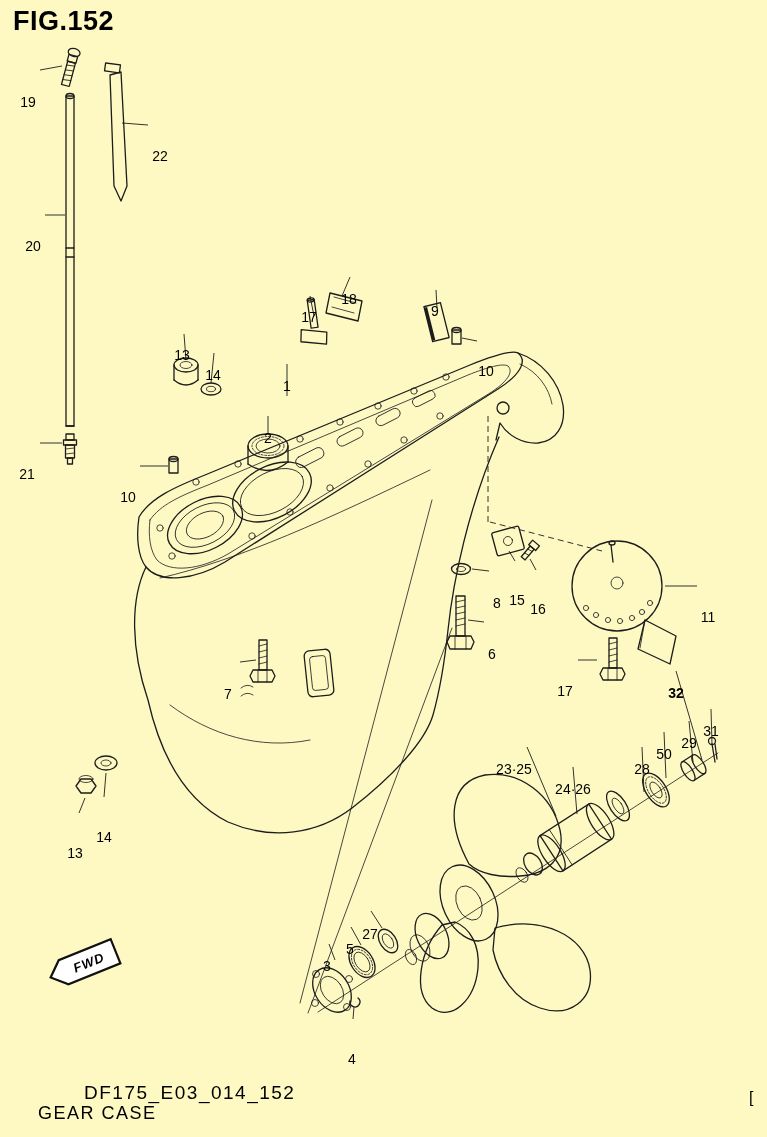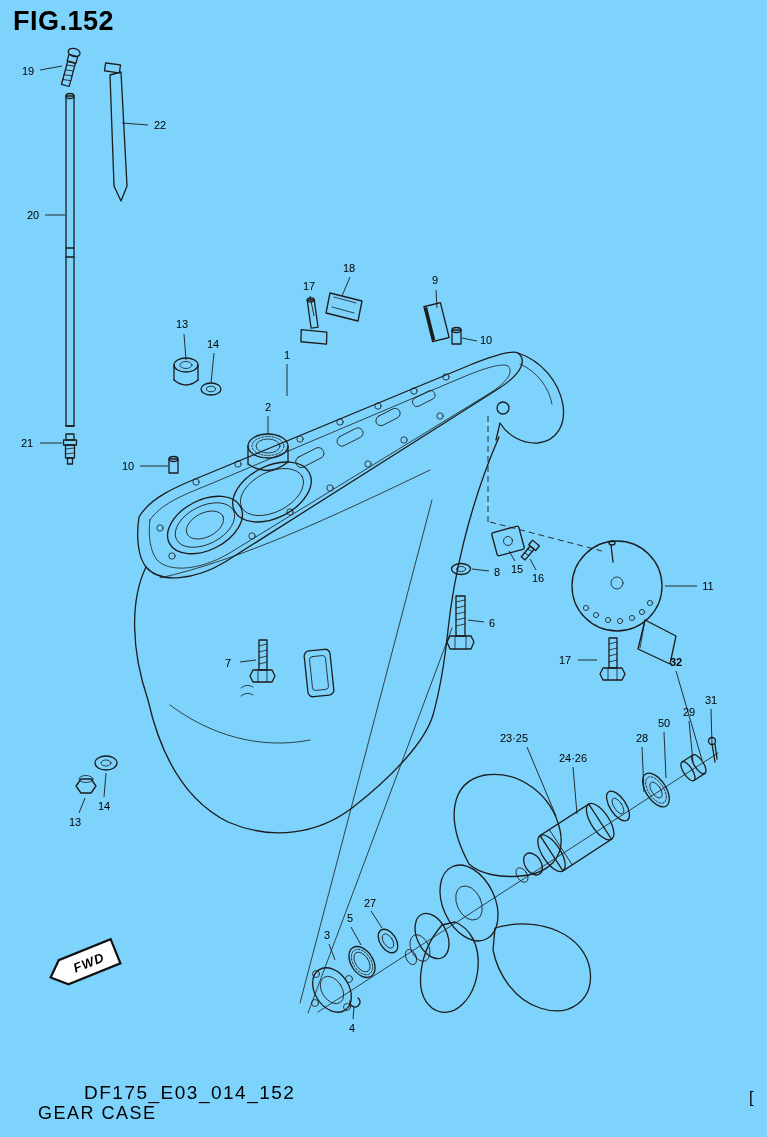--- a/index.html
+++ b/index.html
@@ -1,27 +1,27 @@
 <!DOCTYPE html>
 <html><head>
 <meta charset="utf-8">
 <style>
   html,body { margin:0; padding:0; background:#ffffff; }
   .page {
-    position:relative; width:767px; height:1137px; background:#7dd3fc;
+    position:relative; width:767px; height:1137px; background:#fef9c3;
     font-family:"Liberation Sans", sans-serif; overflow:hidden;
     border-right:1px solid #c9c9c9;
   }
   .fig-title {
     position:absolute; left:13px; top:6px;
     font-size:27px; font-weight:bold; letter-spacing:0.5px; color:#000;
   }
   .callout {
     position:absolute; transform:translate(-50%,-50%);
-    font-size:11px; color:#000; white-space:nowrap; line-height:1;
+    font-size:14px; color:#000; white-space:nowrap; line-height:1;margin-top:31px;
   }
   .footer-code { position:absolute; left:84px; top:1082px; font-size:19px; letter-spacing:1.5px; color:#000; }
   .footer-name { position:absolute; left:38px; top:1103px; font-size:18px; letter-spacing:1.5px; color:#000; }
   .bracket    { position:absolute; left:749px; top:1089px; font-size:16px; color:#000; }
   svg.diagram { position:absolute; left:0; top:0; }
   .ln   { fill:none; stroke:#1c1c1c; stroke-width:1.3; stroke-linecap:round; stroke-linejoin:round; }
   .thin { fill:none; stroke:#1c1c1c; stroke-width:0.8; stroke-linecap:round; }
   .ld   { fill:none; stroke:#1c1c1c; stroke-width:0.9; }
   .dash { fill:none; stroke:#1c1c1c; stroke-width:0.9; stroke-dasharray:6 4; }
   .teeth{ stroke-dasharray:2 1.6; }

